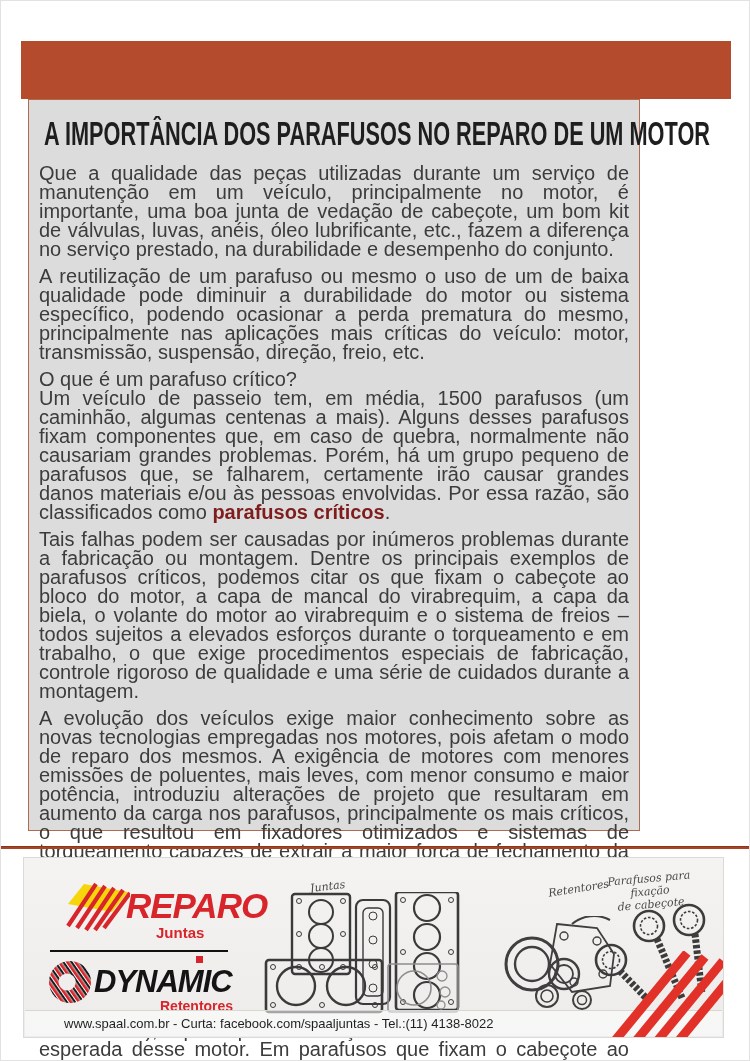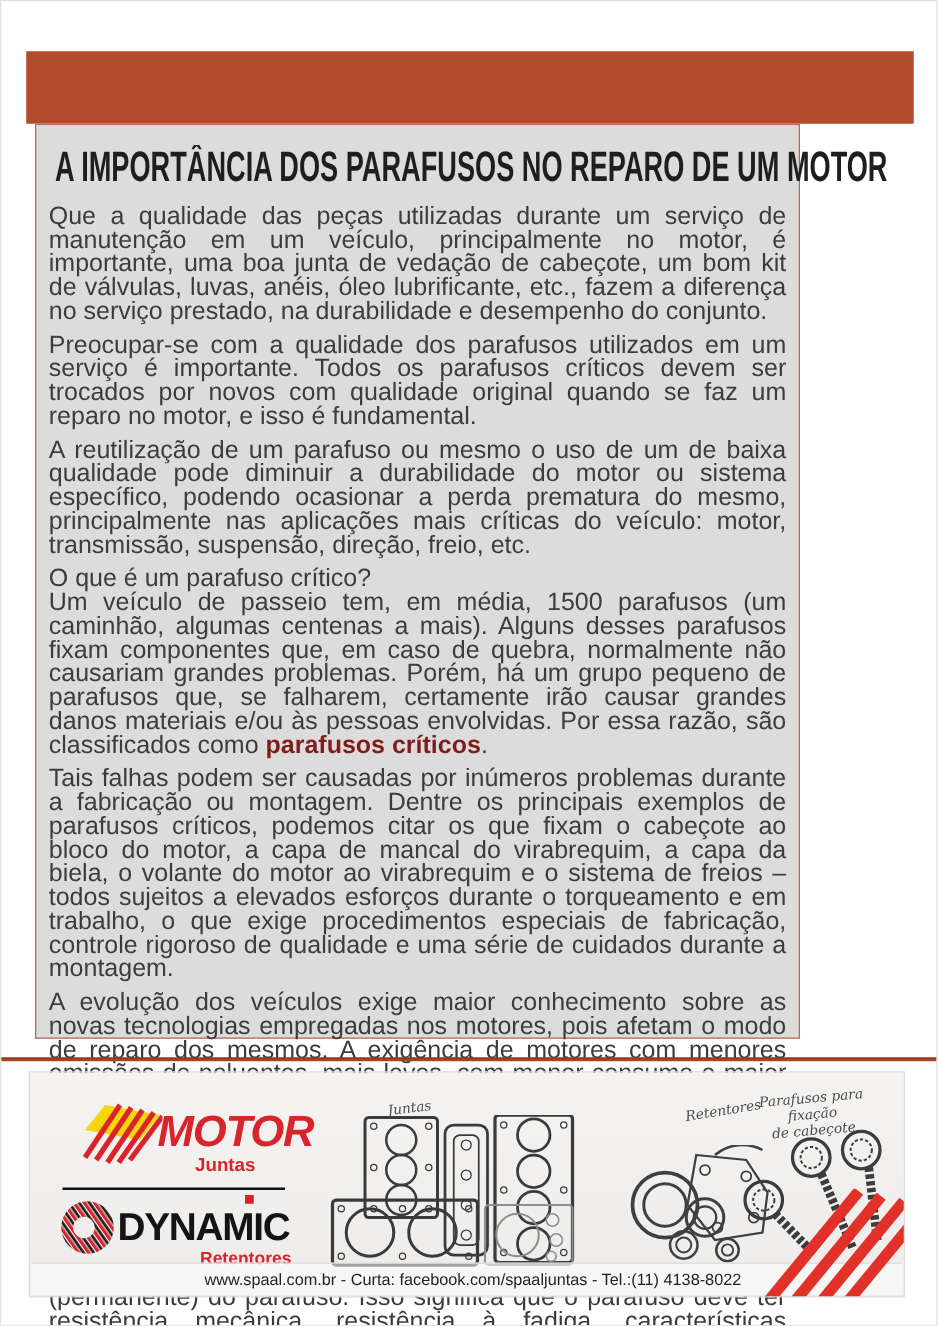--- a/index.html
+++ b/index.html
@@ -21,50 +21,49 @@
         background:linear-gradient(#f4f3f1,#edecea);border:1px solid #dcdad7;box-sizing:border-box;}
   
   .logo-block{position:absolute;left:24px;top:10px;width:195px;height:150px;}
   .spaal-flag{position:absolute;left:18px;top:12px;}
   .spaal-word{position:absolute;left:78px;top:18px;font-size:35px;font-weight:bold;
         font-style:italic;color:#d8252b;letter-spacing:-1px;}
   .spaal-tag{position:absolute;left:108px;top:56px;font-size:15px;font-weight:bold;color:#d8252b;}
   .logos-divider{position:absolute;left:2px;top:82px;width:178px;height:2px;background:#111;}
   .dynamic-ring{position:absolute;left:0px;top:92px;}
   .dynamic-word{position:absolute;left:46px;top:96px;font-size:31px;font-weight:bold;
-        color:#141414;letter-spacing:-1px;}
+        color:#141414;letter-spacing:-1px;font-style:italic;}
   .dynamic-dot{position:absolute;left:148px;top:88px;width:7px;height:7px;background:#d8252b;}
   .dynamic-tag{position:absolute;left:112px;top:130px;font-size:14px;font-weight:bold;color:#d8252b;}
   
   .sketch{position:absolute;}
   .sketch-label{position:absolute;font-family:"DejaVu Serif",serif;font-style:italic;
         font-size:11px;color:#4a4a4a;white-space:pre-line;text-align:center;}
   .label-gaskets{left:286px;top:22px;transform:rotate(-7deg);}
   .label-seals{left:524px;top:24px;transform:rotate(-9deg);}
   .label-bolts{left:566px;top:14px;width:120px;transform:rotate(-5deg);line-height:13px;}
   .corner-stripes{position:absolute;right:0;bottom:0;z-index:3;}
   .contact-strip{position:absolute;left:1px;right:1px;bottom:1px;height:25px;
         background:rgba(255,255,255,0.55);border-top:1px solid #d9d7d4;z-index:1;}
-  .contact-line{position:absolute;left:40px;right:130px;bottom:6px;text-align:right;
+  .contact-line{position:absolute;left:40px;right:130px;bottom:6px;text-align:left;
         font-size:13px;color:#1f1f1f;z-index:2;}
 </style>
 </head>
 <body>
 
 <div class="page">
 
   <div class="header-bar"></div>
 
   <div class="content-box">
     <svg class="title-svg" width="676" height="38">
       <text x="338" y="29" text-anchor="middle" font-size="34" textLength="666" lengthAdjust="spacingAndGlyphs">A IMPORTÂNCIA DOS PARAFUSOS NO REPARO DE UM MOTOR</text>
     </svg>
     <div class="body-text">
       <p>Que a qualidade das peças utilizadas durante um serviço de manutenção em um veículo, principalmente no motor, é importante, uma boa junta de vedação de cabeçote, um bom kit de válvulas, luvas, anéis, óleo lubrificante, etc., fazem a diferença no serviço prestado, na durabilidade e desempenho do conjunto.</p>
-      <p>Preocupar-se com a qualidade dos parafusos utilizados em um serviço é importante. Todos os parafusos críticos devem ser trocados por novos com qualidade original quando se faz um reparo no motor, e isso é fundamental.</p>
       <p>A reutilização de um parafuso ou mesmo o uso de um de baixa qualidade pode diminuir a durabilidade do motor ou sistema específico, podendo ocasionar a perda prematura do mesmo, principalmente nas aplicações mais críticas do veículo: motor, transmissão, suspensão, direção, freio, etc.</p>
       <p><span>O que é um parafuso crítico?</span><br><span>Um veículo de passeio tem, em média, 1500 parafusos (um caminhão, algumas centenas a mais). Alguns desses parafusos fixam componentes que, em caso de quebra, normalmente não causariam grandes problemas. Porém, há um grupo pequeno de parafusos que, se falharem, certamente irão causar grandes danos materiais e/ou às pessoas envolvidas. Por essa razão, são classificados como </span><b>parafusos críticos</b><span>.</span></p>
       <p>Tais falhas podem ser causadas por inúmeros problemas durante a fabricação ou montagem. Dentre os principais exemplos de parafusos críticos, podemos citar os que fixam o cabeçote ao bloco do motor, a capa de mancal do virabrequim, a capa da biela, o volante do motor ao virabrequim e o sistema de freios – todos sujeitos a elevados esforços durante o torqueamento e em trabalho, o que exige procedimentos especiais de fabricação, controle rigoroso de qualidade e uma série de cuidados durante a montagem.</p>
       <p>A evolução dos veículos exige maior conhecimento sobre as novas tecnologias empregadas nos motores, pois afetam o modo de reparo dos mesmos. A exigência de motores com menores emissões de poluentes, mais leves, com menor consumo e maior potência, introduziu alterações de projeto que resultaram em aumento da carga nos parafusos, principalmente os mais críticos, o que resultou em fixadores otimizados e sistemas de torqueamento capazes de extrair a maior força de fechamento da junta possível, possibilitando a máxima segurança, vida e desempenho.</p>
       <p>Todos os parafusos críticos dos novos motores, como os de cabeçote, são apertados na zona de deformação plástica (permanente) do parafuso. Isso significa que o parafuso deve ter resistência mecânica, resistência à fadiga, características dimensionais e os atritos extremamente bem controlados, para que seja gerada a exata força de fechamento da junta (nem mais, nem menos), e para que essa força se mantenha durante a vida esperada desse motor. Em parafusos que fixam o cabeçote ao bloco do motor, uma variação dessa força de fechamento pode resultar na ovalização do cilindro, vazamentos, queima das juntas e até mesmo na quebra dos parafusos, tanto durante a montagem como em trabalho.</p>
     </div>
   </div>
 
   <div class="red-divider"></div>
 
@@ -74,21 +73,21 @@
       <svg class="spaal-flag" width="64" height="52">
         <polygon points="18,4 62,12 46,32 2,24" fill="#f6d60a"></polygon>
         <g stroke="#d8252b" stroke-width="4.2">
           <line x1="2" y1="46" x2="30" y2="4"></line>
           <line x1="11" y1="48" x2="39" y2="6"></line>
           <line x1="20" y1="50" x2="48" y2="8"></line>
           <line x1="29" y1="50" x2="57" y2="10"></line>
           <line x1="38" y1="48" x2="64" y2="13"></line>
         </g>
       </svg>
-      <div class="spaal-word">MOTOR</div>
+      <div class="spaal-word">REPARO</div>
       <div class="spaal-tag">Juntas</div>
       <div class="logos-divider"></div>
       <svg class="dynamic-ring" width="44" height="44" viewBox="0 0 46 46">
         <defs>
           <pattern id="diagstripes" width="7" height="7" patternUnits="userSpaceOnUse" patternTransform="rotate(-35)">
             <rect width="7" height="7" fill="#ffffff"></rect>
             <rect width="2.8" height="7" fill="#d8252b"></rect>
             <rect x="3.6" width="2.4" height="7" fill="#1a1a1a"></rect>
           </pattern>
         </defs>

